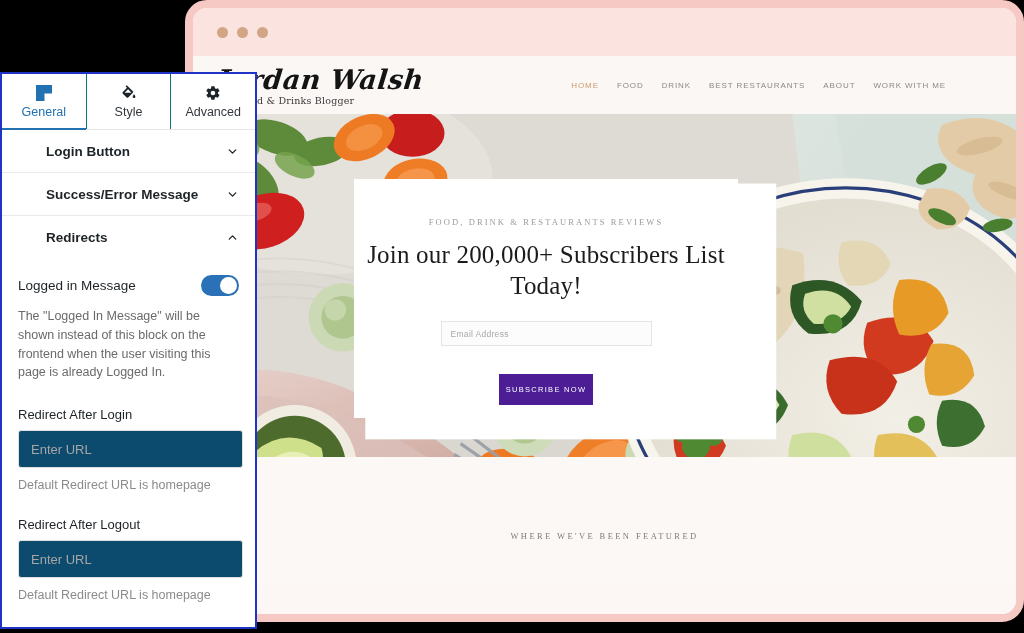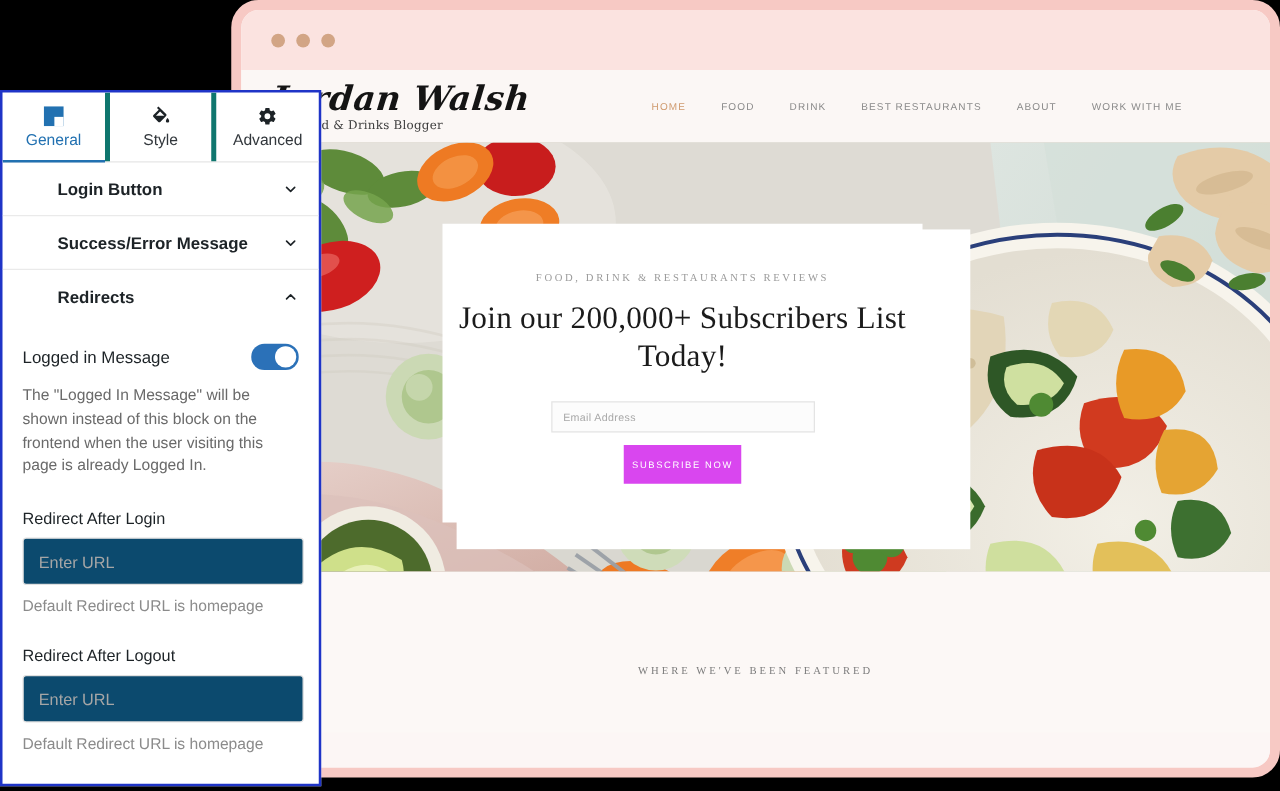--- a/index.html
+++ b/index.html
@@ -54,21 +54,21 @@
     display: inline-block;
   }
   .logo-sub {
     font-family: "DejaVu Serif", serif;
     font-size: 9.5px;
     color: #3b3b3b;
     letter-spacing: 0.2px;
     margin-top: 3px;
     margin-left: 22px;
   }
-  .site-nav { display: flex; gap: 28px; align-items: flex-start; padding-right: 48px; }
+  .site-nav { display: flex; gap: 18px; align-items: flex-start; padding-right: 48px; }
   .nav-item {
     font-size: 8px;
     letter-spacing: 0.9px;
     color: #8a8a8a;
     text-transform: uppercase;
     font-family: "Liberation Sans", sans-serif;
     white-space: nowrap;
   }
   .nav-item.active { color: #cf9a6e; }
 
@@ -116,23 +116,23 @@
     border: 1px solid #e4e4e4;
     background: #fcfcfc;
     font-size: 8.5px;
     color: #a8a8a8;
     padding-left: 9px;
     font-family: "Liberation Sans", sans-serif;
     letter-spacing: 0.3px;
   }
   .cta-input::placeholder { color: #a8a8a8; }
   .cta-btn {
-    margin-top: 10px;
+    margin-top: 28px;
     width: 94px; height: 31px;
-    background: #d946ef;
+    background: #4c1d95;
     border: none;
     color: #ffffff;
     font-size: 7.5px;
     letter-spacing: 1.3px;
     font-family: "Liberation Sans", sans-serif;
     cursor: pointer;
   }
 
   
   .featured-strip {
@@ -163,21 +163,21 @@
     flex-direction: column;
     overflow: hidden;
   }
   .tabs { display: flex; height: 56px; border-bottom: 1px solid #e6e6e6; }
   .tab {
     flex: 1;
     display: flex; flex-direction: column;
     align-items: center; justify-content: center;
     gap: 4px;
     cursor: pointer;
-    border-right: 4px solid #0f766e;
+    border-right: 1px solid #0f766e;
     position: relative;
   }
   .tab:last-child { border-right: none; }
   .tab-label { font-size: 12.5px; color: #32373c; }
   .tab.active .tab-label { color: #2271b1; }
   .tab.active::after {
     content: ""; position: absolute; left: 0; right: 0; bottom: -1px;
     height: 2.5px; background: #2271b1;
   }
   .tab-icon { height: 17px; display: flex; align-items: center; justify-content: center; }

